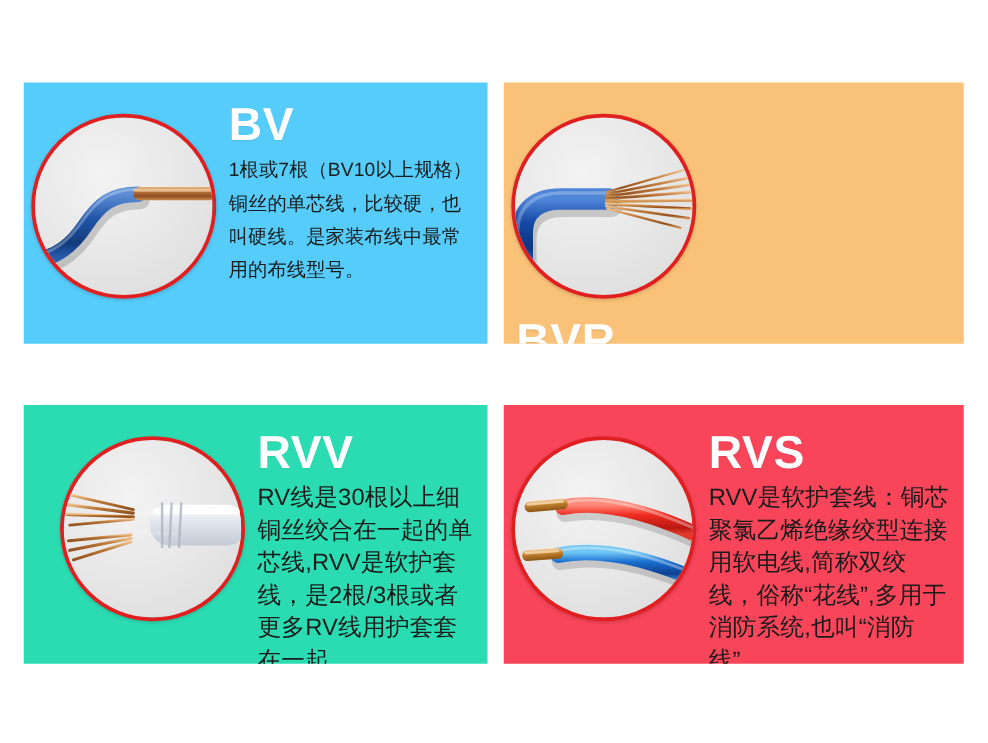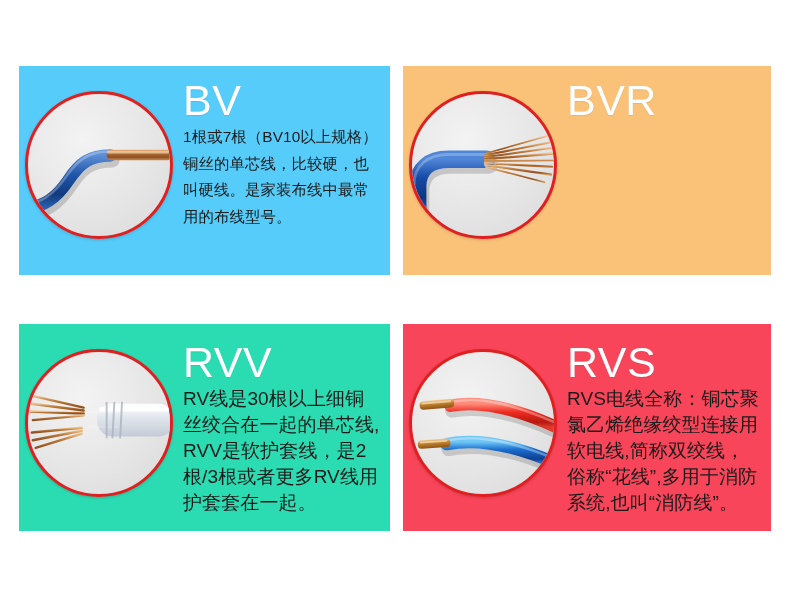--- a/index.html
+++ b/index.html
@@ -51,22 +51,22 @@
   }
   .wire-svg { position: absolute; inset: 0; width: 100%; height: 100%; display: block; }
 
   
   .text-block {
     flex: 1 1 auto;
     padding: 16px 8px 0 10px;
     min-width: 0;
   }
   .panel-title {
-    font-weight: normal;
-    font-size: 43px;
+    font-weight: bold;
+    font-size: 37px;
     line-height: 36px;
     color: #ffffff;
     letter-spacing: 0.5px;
     margin: 0 0 6px 0;
     text-shadow: 0 1px 1px rgba(0,0,0,0.07);
   }
   .panel-desc {
     font-size: 15.4px;
     line-height: 26.5px;
     color: #1b1b1b;
@@ -109,21 +109,21 @@
           <rect x="82" y="59.5" width="66" height="2.4" rx="1.2" fill="rgba(255,235,200,0.55)"></rect>
         </svg>
       </div>
     </div>
     <div class="text-block">
       <div class="panel-title">BV</div>
       <div class="panel-desc">1根或7根（BV10以上规格）铜丝的单芯线，比较硬，也叫硬线。是家装布线中最常用的布线型号。</div>
     </div>
   </div>
 
-  <div class="panel panel-bvr" style="background-color: rgb(249, 194, 120);">
+  <div class="panel panel-bvr" style="background-color: rgb(249, 194, 120); flex-direction: column;">
     <div class="photo-wrap">
       <div class="photo-circle">
         <svg class="wire-svg" viewBox="0 0 148 148">
           <defs>
             <linearGradient id="bvrBlue" x1="0" y1="0" x2="0" y2="1">
               <stop offset="0%" stop-color="#4f86d8"></stop>
               <stop offset="35%" stop-color="#1549a6"></stop>
               <stop offset="72%" stop-color="#0d367f"></stop>
               <stop offset="100%" stop-color="#2a60b5"></stop>
             </linearGradient>
@@ -148,21 +148,21 @@
             <path d="M77,76 L138,92" stroke="url(#bvrCopper)" stroke-width="1.8" fill="none"></path>
           </g>
         </svg>
       </div>
     </div>
     <div class="text-block">
       <div class="panel-title">BVR</div>
     </div>
   </div>
 
-  <div class="panel panel-rvv" style="background-color: rgb(43, 220, 178);">
+  <div class="panel panel-rvv" style="background-color: rgb(43, 220, 178); padding-left: 23px;">
     <div class="photo-wrap">
       <div class="photo-circle">
         <svg class="wire-svg" viewBox="0 0 148 148">
           <defs>
             <linearGradient id="rvvSheath" x1="0" y1="0" x2="0" y2="1">
               <stop offset="0%" stop-color="#ffffff"></stop>
               <stop offset="40%" stop-color="#e2e7ee"></stop>
               <stop offset="100%" stop-color="#c3cbd6"></stop>
             </linearGradient>
             <linearGradient id="rvvBlue" x1="0" y1="0" x2="0" y2="1">
@@ -238,17 +238,17 @@
           <path d="M38,92 C66,86 102,92 148,111" fill="none" stroke="rgba(255,255,255,0.33)" stroke-width="2.6" stroke-linecap="round"></path>
           <rect x="8" y="50" width="36" height="9" rx="4" fill="url(#rvsCopper)" transform="rotate(-5 26 55)"></rect>
           <rect x="10" y="51.5" width="31" height="2" rx="1" fill="rgba(255,240,210,0.6)" transform="rotate(-5 26 55)"></rect>
           <rect x="6" y="91" width="34" height="9" rx="4" fill="url(#rvsCopper)" transform="rotate(-4 23 95)"></rect>
           <rect x="8" y="92.5" width="29" height="2" rx="1" fill="rgba(255,240,210,0.6)" transform="rotate(-4 23 95)"></rect>
         </svg>
       </div>
     </div>
     <div class="text-block">
       <div class="panel-title">RVS</div>
-      <div class="panel-desc">RVS电线全称：铜芯聚氯乙烯绝缘绞型连接用软电线,简称双绞线，俗称“花线”,多用于消防系统,也叫“消防线”。</div>
+      <div class="panel-desc">RVV是软护套线：铜芯聚氯乙烯绝缘绞型连接用软电线,简称双绞线，俗称“花线”,多用于消防系统,也叫“消防线”。</div>
     </div>
   </div>
 
 </div>
 
 </body></html>

